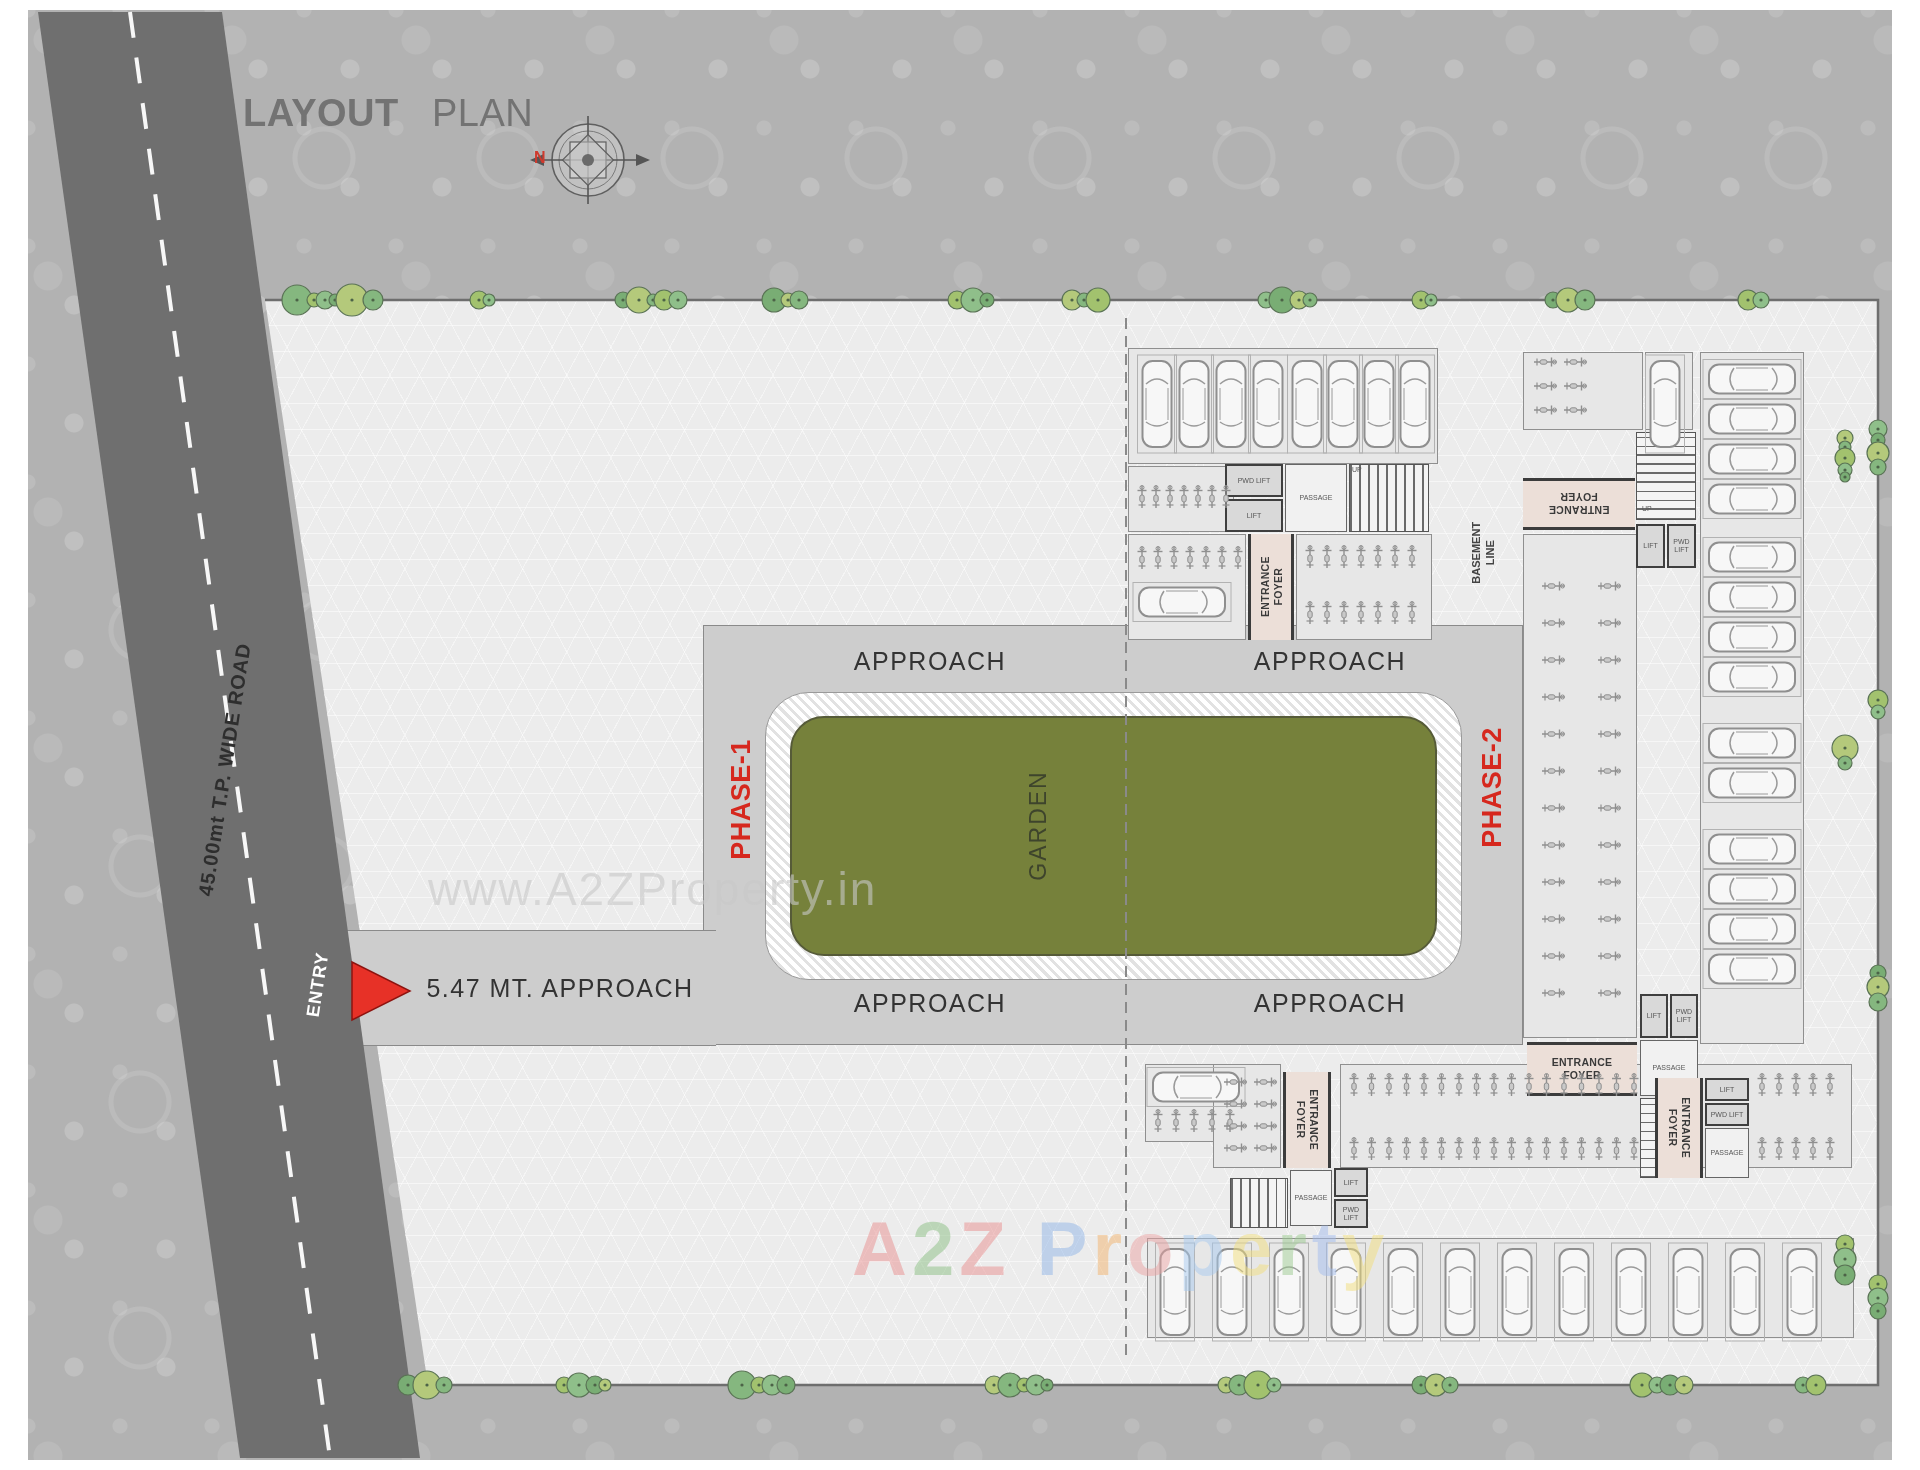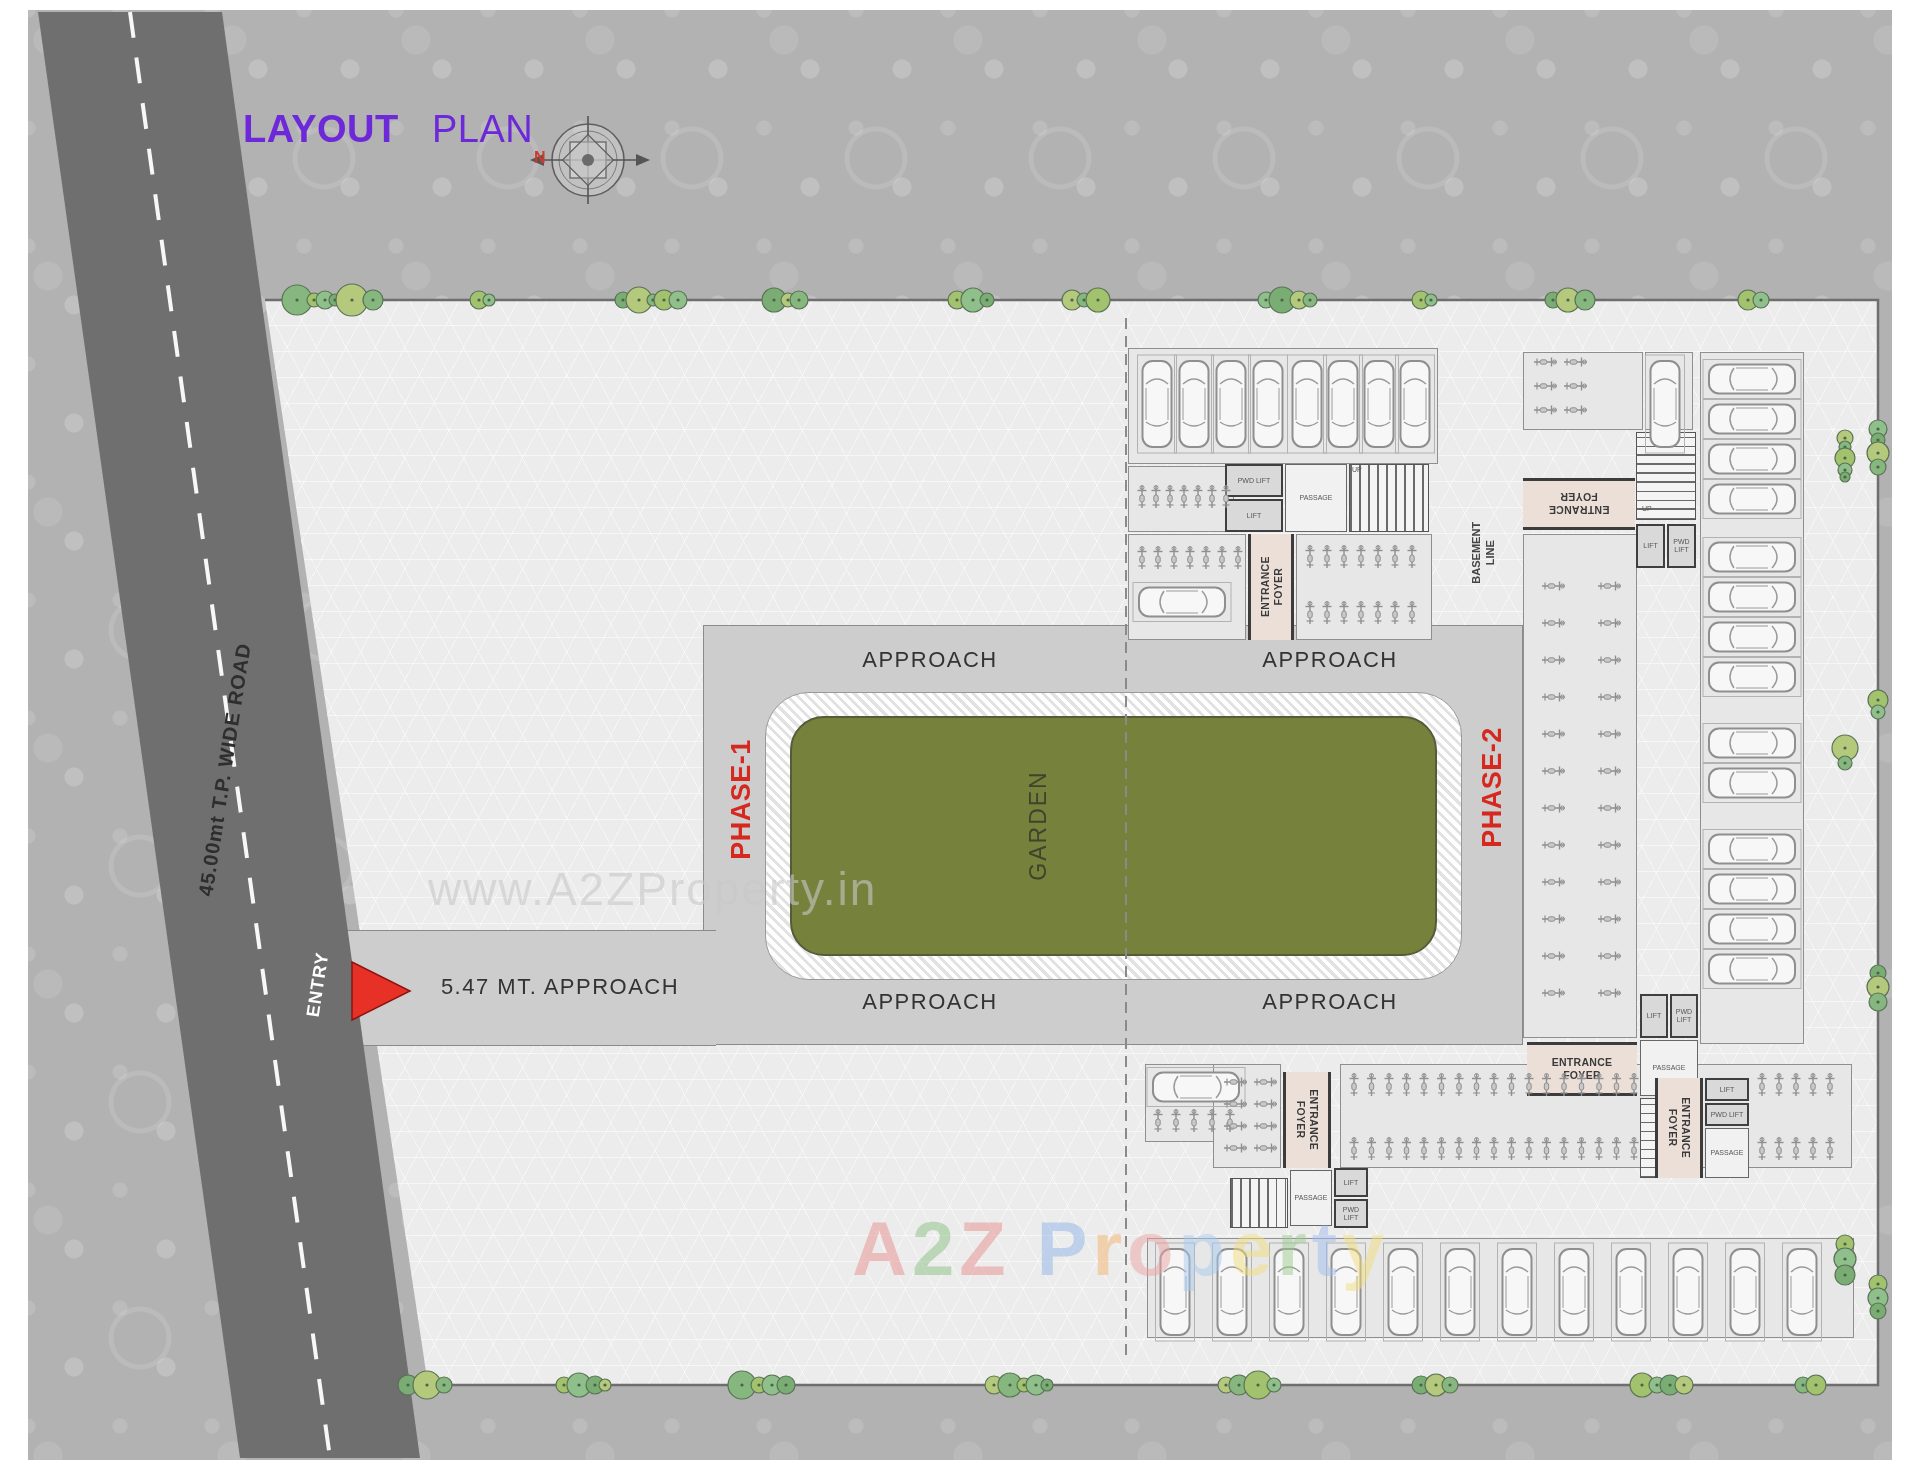--- a/index.html
+++ b/index.html
@@ -37,26 +37,26 @@
   .rot-ccw{transform:rotate(-90deg);}
   .rot-cw{transform:rotate(90deg);}
   .rot-180{transform:rotate(180deg);}
   .lbl{position:absolute;z-index:30;color:#333;white-space:nowrap;text-align:center;}
   #ring{left:703px;top:625px;width:820px;height:420px;border:1.5px solid #8a8a8a;z-index:6;}
   #walkway{left:765px;top:692px;width:697px;height:288px;border:1px solid #9a9a9a;border-radius:44px;z-index:7;
     background:repeating-linear-gradient(45deg,#ffffff 0 4px,#e2e2e2 4px 7px);}
   #garden{left:790px;top:716px;width:647px;height:240px;background:#76813b;border:2px solid #565b38;border-radius:34px;z-index:8;}
   #corridor{left:336px;top:930px;width:380px;height:116px;border-top:1.5px solid #8a8a8a;border-bottom:1.5px solid #8a8a8a;z-index:6;}
   #decor{position:absolute;left:0;top:0;width:1920px;height:1470px;z-index:20;pointer-events:none;}
-  #title{left:243px;top:108px;font-size:38px;letter-spacing:.5px;color:#6d28d9;}
+  #title{left:243px;top:92px;font-size:38px;letter-spacing:.5px;color:#737373;}
   #title b{font-weight:800;}
   #wm-center{left:428px;top:862px;width:640px;font-size:46px;color:#c9c9c9;opacity:.6;letter-spacing:2px;z-index:40;text-align:left;}
   #wm-brand{left:852px;top:1205px;font-size:76px;font-weight:bold;letter-spacing:5px;opacity:.5;z-index:40;text-align:left;}
   .phase{font-weight:bold;font-size:27px;color:#d6281e;letter-spacing:.5px;}
-  .approach{font-size:22px;letter-spacing:1.5px;color:#333;}
+  .approach{font-size:25px;letter-spacing:1.5px;color:#333;}
 </style>
 </head>
 <body>
 
 <div id="stage">
 
   <div id="damask"></div>
   <div id="site"></div>
 
   <div class="blk approach-surface" id="ring"></div>

